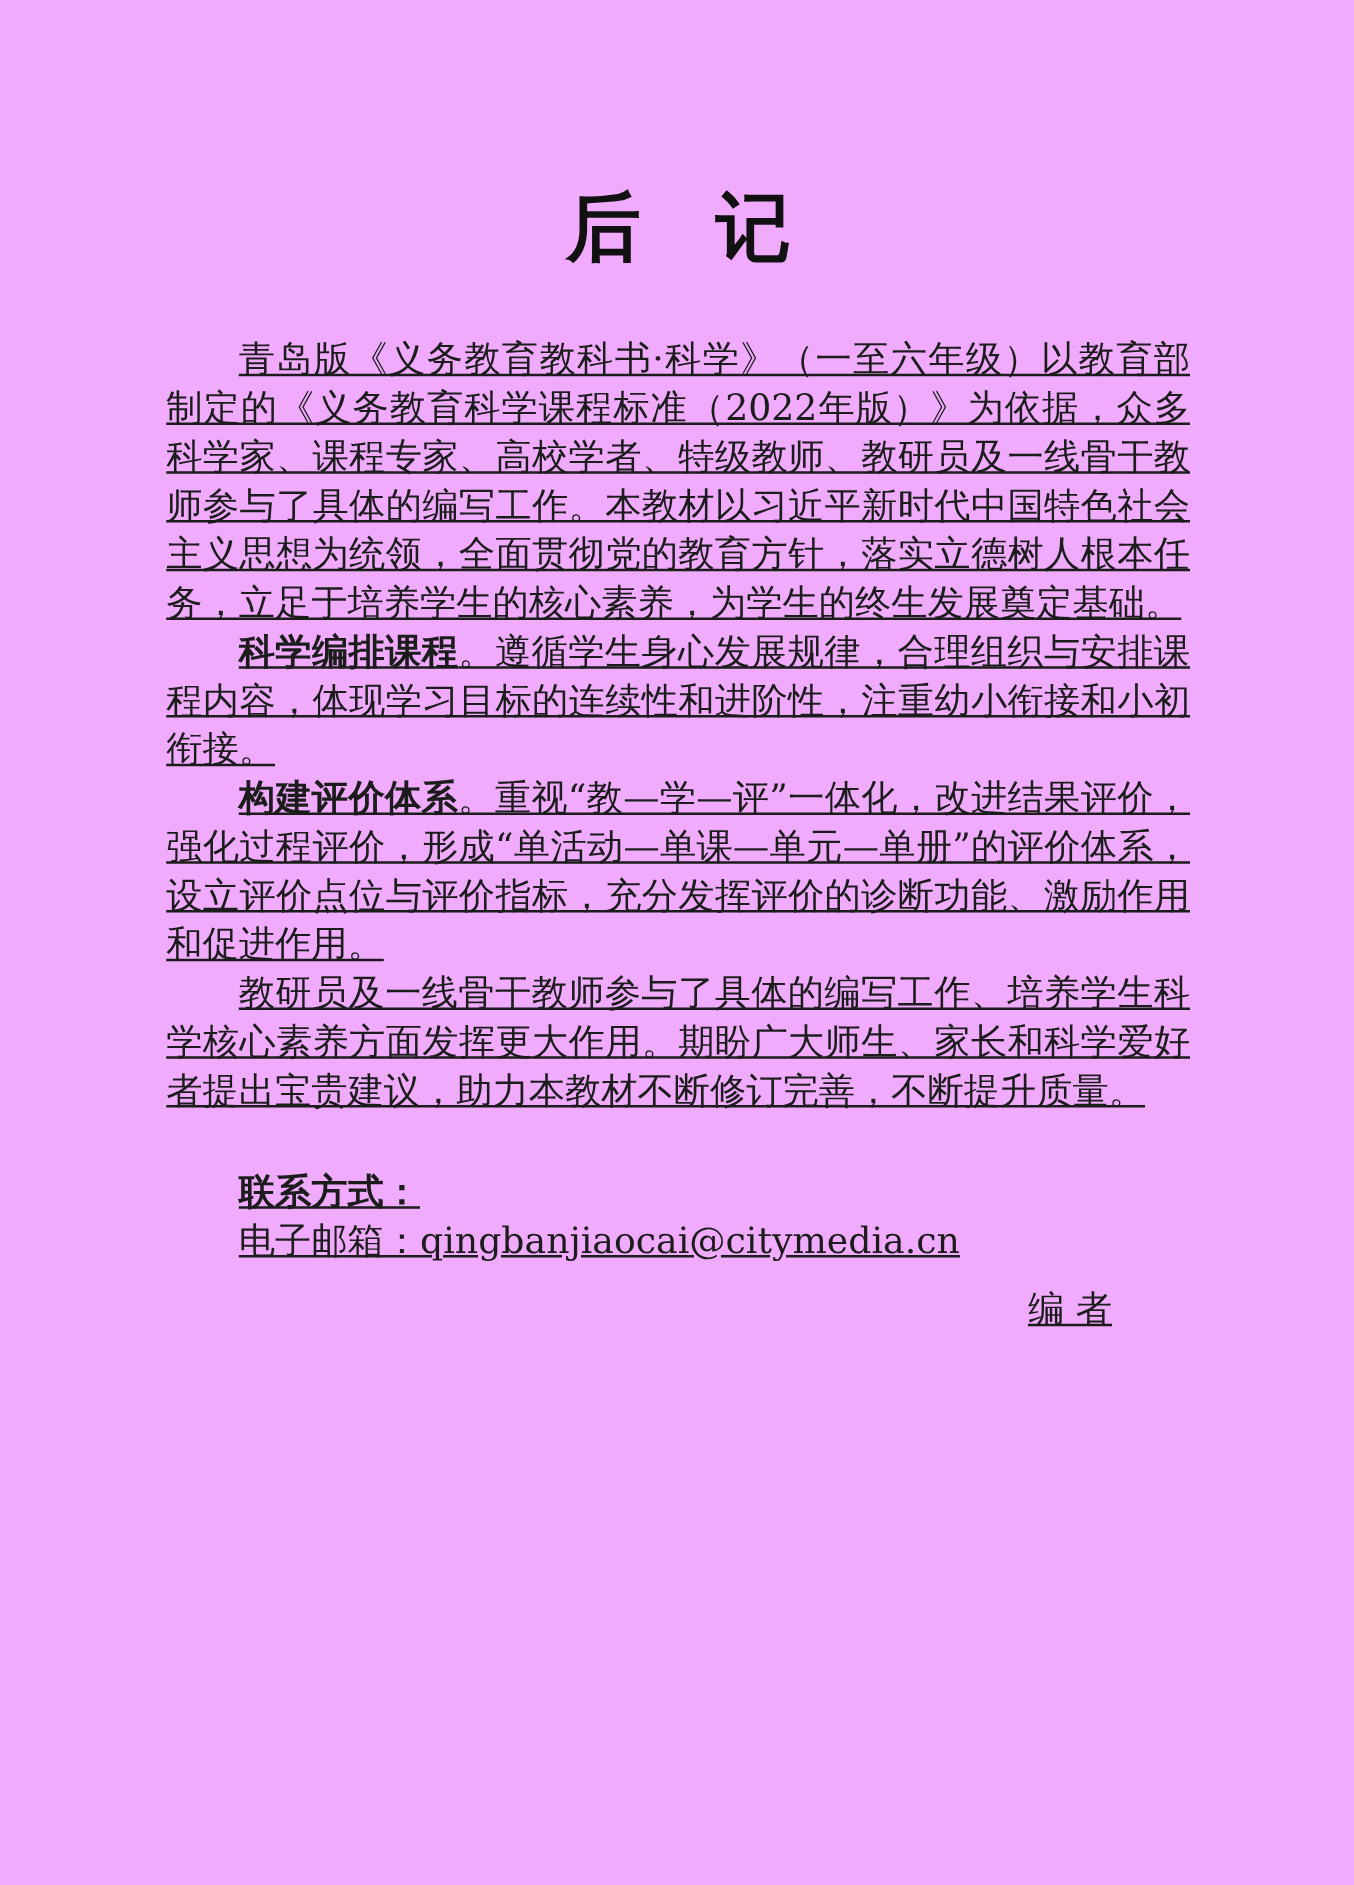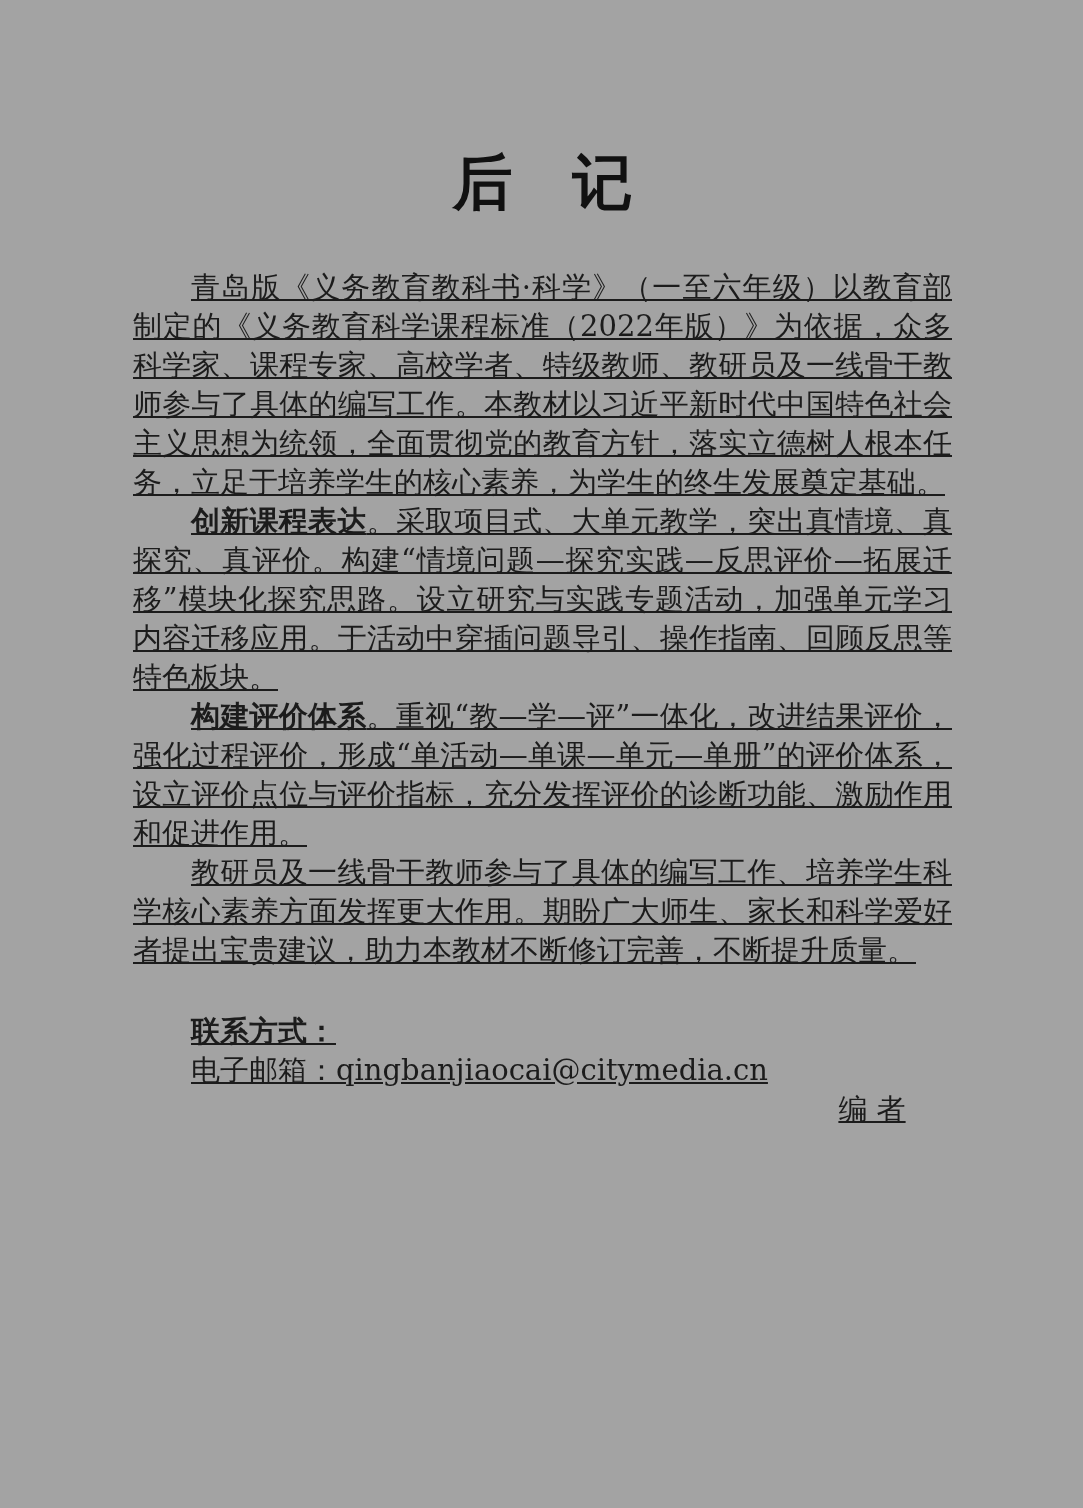--- a/index.html
+++ b/index.html
@@ -9,21 +9,21 @@
     height: 1508px;
     background: #ffffff;
     color: #1c1c1c;
     font-family: "DejaVu Serif", "Liberation Serif", serif;
     overflow: hidden;
   }
   .page {
     width: 1083px;
     height: 1508px;
     padding: 152px 131px 0 133px;
-    background: #a3a3a3;
+    background: #f0abfc;
   }
   .title {
     font-size: 60px;
     line-height: 60px;
     font-weight: 700;
     color: #111111;
     text-align: center;
     margin: 0 0 56px 0;
     font-family: "DejaVu Serif", "Liberation Serif", serif;
   }
@@ -35,42 +35,42 @@
   .para {
     margin: 0;
     text-indent: 2em;
     text-decoration: underline;
   }
   .para b { font-weight: 700; }
   .contact-heading {
     margin-top: 42px;
   }
   .signature {
-    margin: 0;
+    margin: 16px;
     text-align: right;
     padding-right: 1.6em;
     text-indent: 0;
   }
 </style>
 </head>
 <body>
 
 <div class="page">
 
   <h1 class="title">后　记</h1>
 
   <div class="body-text">
 
     <p class="para"><b></b><span>青岛版《义务教育教科书·科学》（一至六年级）以教育部制定的《义务教育科学课程标准（2022年版）》为依据，众多科学家、课程专家、高校学者、特级教师、教研员及一线骨干教师参与了具体的编写工作。本教材以习近平新时代中国特色社会主义思想为统领，全面贯彻党的教育方针，落实立德树人根本任务，立足于培养学生的核心素养，为学生的终生发展奠定基础。</span></p>
 
 
 
+    <p class="para"><b>科学编排课程</b><span>。遵循学生身心发展规律，合理组织与安排课程内容，体现学习目标的连续性和进阶性，注重幼小衔接和小初衔接。</span></p>
 
 
-    <p class="para"><b>创新课程表达</b><span>。采取项目式、大单元教学，突出真情境、真探究、真评价。构建“情境问题—探究实践—反思评价—拓展迁移”模块化探究思路。设立研究与实践专题活动，加强单元学习内容迁移应用。于活动中穿插问题导引、操作指南、回顾反思等特色板块。</span></p>
 
     <p class="para"><b>构建评价体系</b><span>。重视“教—学—评”一体化，改进结果评价，强化过程评价，形成“单活动—单课—单元—单册”的评价体系，设立评价点位与评价指标，充分发挥评价的诊断功能、激励作用和促进作用。</span></p>
 
     <p class="para"><b></b><span>教研员及一线骨干教师参与了具体的编写工作、培养学生科学核心素养方面发挥更大作用。期盼广大师生、家长和科学爱好者提出宝贵建议，助力本教材不断修订完善，不断提升质量。</span></p>
 
     <p class="para contact-heading"><b>联系方式：</b></p>
 
     <p class="para">电子邮箱：qingbanjiaocai@citymedia.cn</p>
 
     <p class="para signature">编 者</p>

